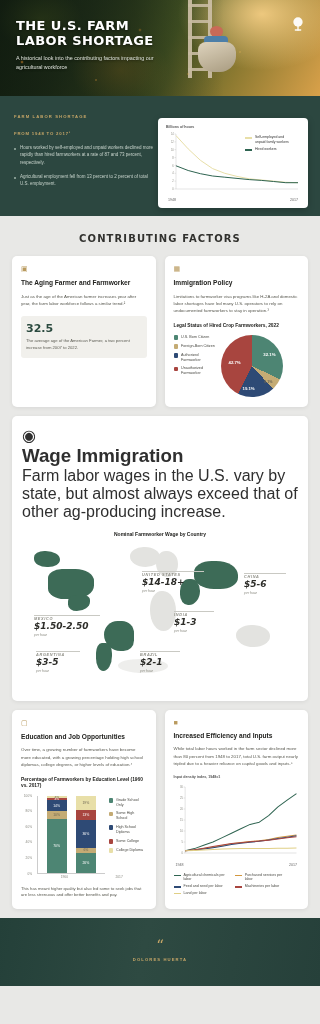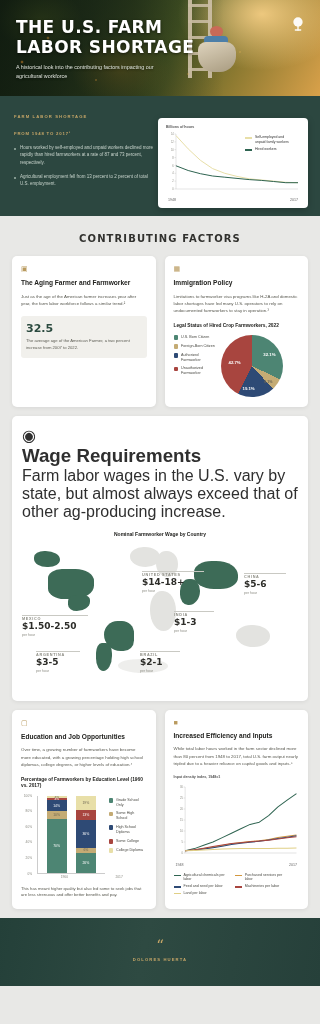--- a/index.html
+++ b/index.html
@@ -32,21 +32,21 @@
   .ladder{position:absolute;left:186px;top:-4px;width:30px;height:82px;}
   .ladder i{position:absolute;width:4px;height:82px;background:#cdbfa6;opacity:.92;}
   .ladder i:nth-child(1){left:2px;} .ladder i:nth-child(2){left:22px;}
   .ladder b{position:absolute;left:2px;width:24px;height:3px;background:#c9bba2;opacity:.9;}
   .picker{position:absolute;left:196px;top:26px;width:42px;height:46px;}
   .picker .head{position:absolute;left:14px;top:0;width:13px;height:11px;border-radius:50%;background:#c96a57;}
   .picker .arm{position:absolute;left:8px;top:10px;width:24px;height:9px;border-radius:4px;background:#4d7fa8;}
   .picker .sack{position:absolute;left:2px;top:16px;width:38px;height:30px;border-radius:8px 10px 16px 16px;
     background:linear-gradient(160deg,#ded3bd,#a89b80);}
   .hero-text{position:absolute;left:16px;top:18px;z-index:5;width:200px;}
-  .hero-title{font-family:"DejaVu Sans", sans-serif;font-weight:bold;color:#fff;font-size:17px;
+  .hero-title{font-family:"DejaVu Sans", sans-serif;font-weight:bold;color:#fff;font-size:13px;
     line-height:1.16;letter-spacing:.4px;text-transform:uppercase;text-shadow:0 1px 3px rgba(0,0,0,.55);}
   .hero-sub{margin-top:6px;color:#dfe4dc;font-size:5.4px;line-height:1.55;max-width:140px;
     text-shadow:0 1px 2px rgba(0,0,0,.5);}
   .hero-logo{position:absolute;right:14px;top:16px;z-index:5;width:16px;height:16px;opacity:.95;}
 
   
   .shrink{background:#2c4740;padding:18px 14px 22px;position:relative;}
   .eyebrow{color:#c6a667;font-size:4.2px;font-weight:bold;letter-spacing:1.1px;text-transform:uppercase;}
   .shrink h2{color:#f2f2ee;font-weight:normal;font-size:12.5px;line-height:1.32;margin-top:7px;max-width:140px;}
   .shrink .from{color:#c6a667;font-size:4.3px;font-weight:bold;letter-spacing:.8px;margin-top:12px;text-transform:uppercase;}
@@ -89,21 +89,21 @@
   .pie{width:62px;height:62px;border-radius:50%;position:relative;}
   .pie .lbl{position:absolute;font-size:4.3px;color:#fff;font-weight:bold;}
 
   
   .wide{padding:0 12px 9px;}
   .mapcard{background:#fff;border-radius:5px;padding:10px 10px 12px;box-shadow:0 1px 4px rgba(0,0,0,.07);}
   .maptitle{text-align:center;font-size:5px;font-weight:bold;color:#22221f;margin:10px 0 2px;}
   .mapbox{position:relative;height:150px;margin-top:2px;background:#fff;}
   .blob{position:absolute;background:#3d6b57;border-radius:40% 55% 45% 50%;}
   .gblob{position:absolute;background:#e3e3e0;border-radius:45% 50% 48% 52%;}
-  .mlabel{position:absolute;}
+  .mlabel{position:absolute;font-style:italic;}
   .mlabel .cty{font-size:3.8px;letter-spacing:.7px;color:#8d8d84;font-weight:bold;text-transform:uppercase;
     border-top:.6px solid #c9c9c3;padding-top:1.5px;}
   .mlabel .amt{font-family:"DejaVu Sans",sans-serif;font-weight:bold;font-size:9px;color:#2d2d29;line-height:1.1;margin-top:1px;}
   .mlabel .per{font-size:3.5px;color:#8d8d84;margin-top:.5px;}
 
   
   .barchart{display:flex;gap:4px;margin-top:6px;height:78px;}
   .bc-y{width:12px;position:relative;font-size:3.2px;color:#8a8a82;}
   .bc-y i{position:absolute;right:1px;transform:translateY(-50%);font-style:normal;}
   .bc-plot{flex:1;display:flex;justify-content:space-around;align-items:flex-end;
@@ -266,21 +266,21 @@
             <span class="lbl" style="left:8px;top:25px">42.7%</span>
           </div>
         </div>
       </div>
     </div>
   </div>
 
   <div class="wide">
     <div class="mapcard">
       <span class="ic">◉</span>
-      <h3>Wage Requirements</h3>
+      <h3>Wage Immigration</h3>
       <p class="body">Farm labor wages in the U.S. vary by state, but almost always exceed that of other ag-producing increase.</p>
       <div class="maptitle">Nominal Farmworker Wage by Country</div>
 
       <div class="mapbox">
         <div class="gblob" style="left:108px;top:8px;width:30px;height:20px"></div>
         <div class="gblob" style="left:134px;top:12px;width:22px;height:26px"></div>
         <div class="gblob" style="left:128px;top:52px;width:26px;height:40px"></div>
         <div class="gblob" style="left:214px;top:86px;width:34px;height:22px"></div>
         <div class="gblob" style="left:96px;top:120px;width:50px;height:14px;opacity:.6"></div>
 
@@ -290,21 +290,21 @@
         <div class="blob" style="left:82px;top:82px;width:30px;height:30px;border-radius:45% 40% 35% 55%"></div>
         <div class="blob" style="left:74px;top:104px;width:16px;height:28px;border-radius:40% 40% 60% 50%"></div>
         <div class="blob" style="left:172px;top:22px;width:44px;height:28px;border-radius:40% 50% 40% 45%"></div>
         <div class="blob" style="left:158px;top:40px;width:20px;height:26px;border-radius:45% 45% 55% 40%"></div>
 
         <div class="mlabel" style="left:120px;top:32px;width:62px">
           <div class="cty">UNITED STATES</div>
           <div class="amt">$14-18+</div>
           <div class="per">per hour</div>
         </div>
-        <div class="mlabel" style="left:0;top:76px;width:66px">
+        <div class="mlabel" style="left:12px;top:76px;width:66px">
           <div class="cty">MEXICO</div>
           <div class="amt">$1.50-2.50</div>
           <div class="per">per hour</div>
         </div>
         <div class="mlabel" style="left:14px;top:112px;width:44px">
           <div class="cty">ARGENTINA</div>
           <div class="amt">$3-5</div>
           <div class="per">per hour</div>
         </div>
         <div class="mlabel" style="left:118px;top:112px;width:40px">

